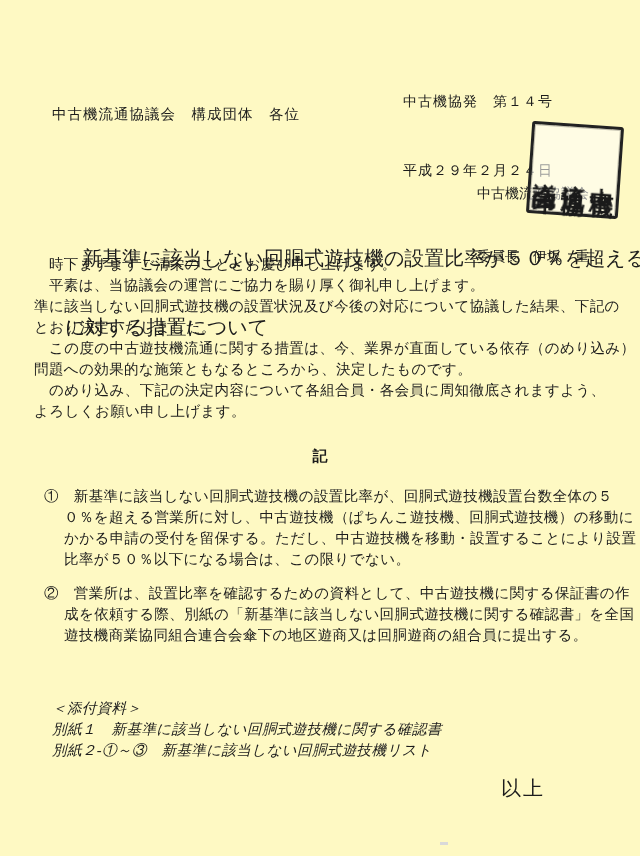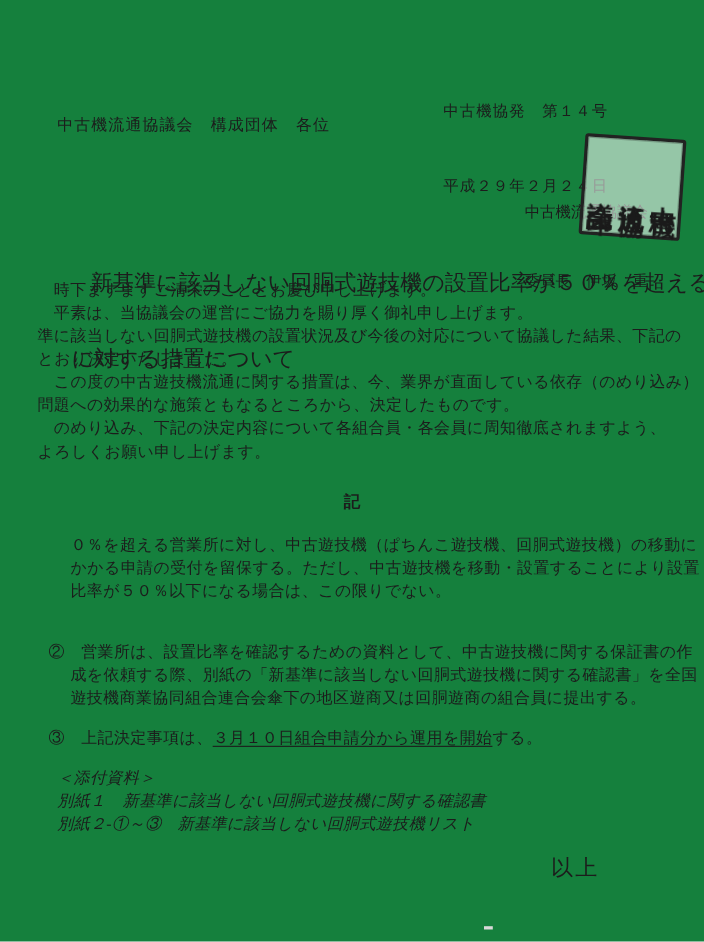--- a/index.html
+++ b/index.html
@@ -1,20 +1,20 @@
 <!DOCTYPE html>
 <html><head>
 <meta charset="utf-8">
 <style>
   html,body{margin:0;padding:0;background:#e8e8e8;}
   .page{
     position:relative;
     width:640px;height:856px;
     margin:0 auto;
-    background:#15803d;
+    background:#fef9c3;
     color:#1c1c1c;
     font-family:"Liberation Serif","DejaVu Serif",serif;
     overflow:hidden;
   }
   .line{
     position:absolute;
     font-size:14.5px;
     line-height:21px;
     white-space:pre;
     letter-spacing:0.5px;
@@ -130,34 +130,32 @@
     <div class="bline">とおり決定いたしました。</div>
     <div class="bline">　この度の中古遊技機流通に関する措置は、今、業界が直面している依存（のめり込み）</div>
     <div class="bline">問題への効果的な施策ともなるところから、決定したものです。</div>
     <div class="bline">　のめり込み、下記の決定内容について各組合員・各会員に周知徹底されますよう、</div>
     <div class="bline">よろしくお願い申し上げます。</div>
   </div>
 
   <div class="ki">記</div>
 
   <div class="item item1">
+    <div class="iline">①　新基準に該当しない回胴式遊技機の設置比率が、回胴式遊技機設置台数全体の５</div>
     <div class="iline cont">０％を超える営業所に対し、中古遊技機（ぱちんこ遊技機、回胴式遊技機）の移動に</div>
     <div class="iline cont">かかる申請の受付を留保する。ただし、中古遊技機を移動・設置することにより設置</div>
     <div class="iline cont">比率が５０％以下になる場合は、この限りでない。</div>
   </div>
 
   <div class="item item2">
     <div class="iline">②　営業所は、設置比率を確認するための資料として、中古遊技機に関する保証書の作</div>
     <div class="iline cont">成を依頼する際、別紙の「新基準に該当しない回胴式遊技機に関する確認書」を全国</div>
     <div class="iline cont">遊技機商業協同組合連合会傘下の地区遊商又は回胴遊商の組合員に提出する。</div>
   </div>
 
-  <div class="item item3">
-    <div class="iline"><span>③　上記決定事項は、</span><span class="u">３月１０日組合申請分から運用を開始</span><span>する。</span></div>
-  </div>
 
   <div class="attach-block">
     <div class="aline">＜添付資料＞</div>
     <div class="aline">別紙１　新基準に該当しない回胴式遊技機に関する確認書</div>
     <div class="aline">別紙２-①～③　新基準に該当しない回胴式遊技機リスト</div>
   </div>
 
   <div class="closing">以上</div>
 
   <div class="artifact"></div>

